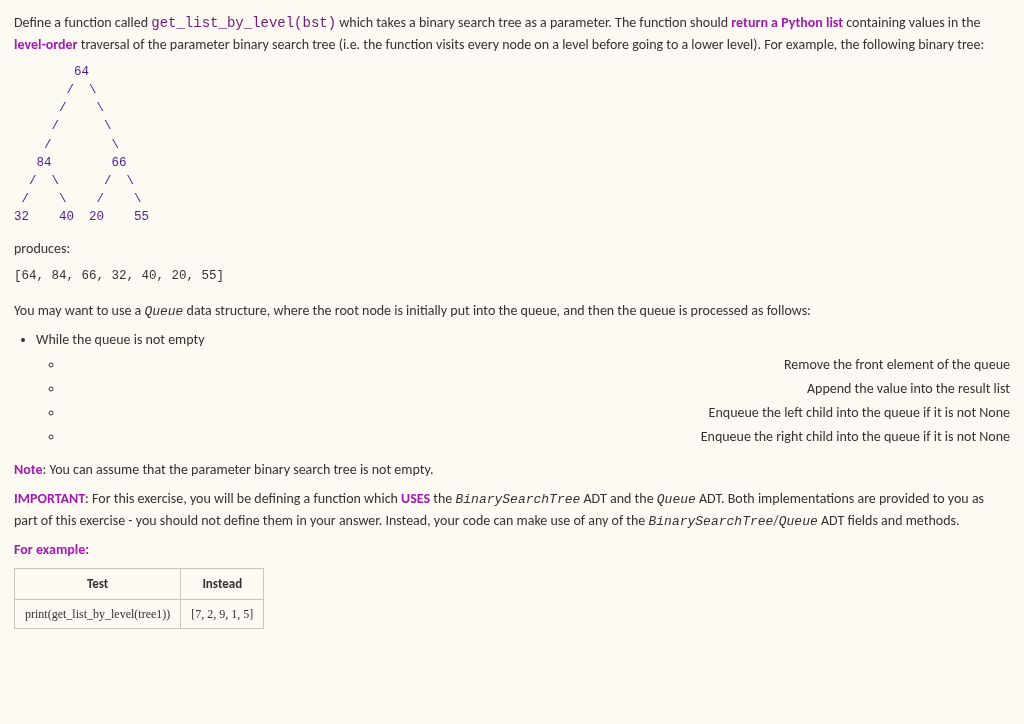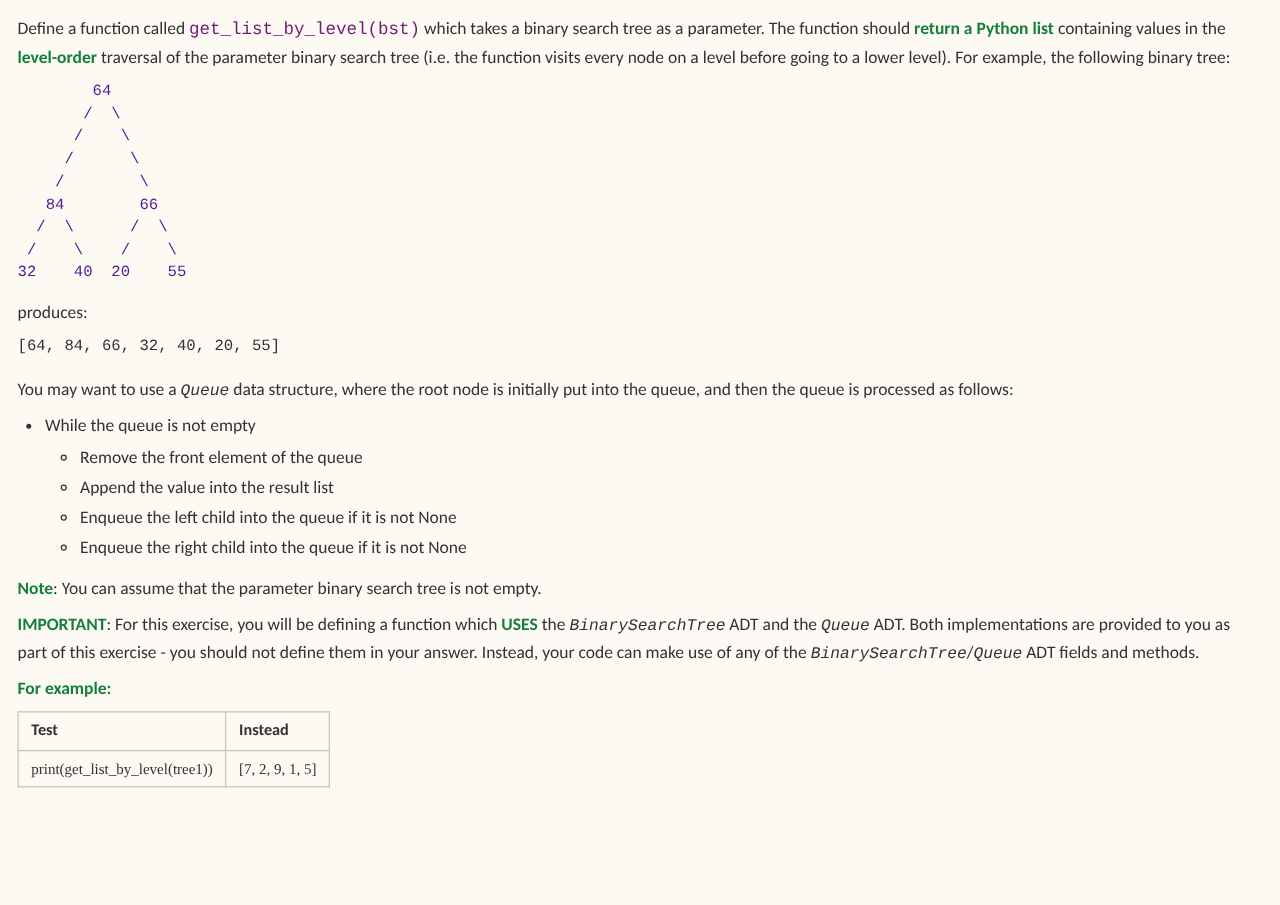--- a/index.html
+++ b/index.html
@@ -25,32 +25,32 @@
     white-space: pre;
     margin: 8px 0 12px 0;
     color: #4c1d95;
   }
   pre.output {
     font-family: "Courier New", Courier, monospace;
     font-size: 12.5px;
     margin: 4px 0 14px 0;
   }
   ul { margin: 6px 0 12px 22px; padding: 0; }
-  ul ul { margin: 4px 0 4px 28px; list-style-type: circle; }
+  ul ul { margin: 4px 0 4px 28px; list-style-type: circle; text-align: right; }
   li { margin: 3px 0; }
   ul.outer { list-style-type: disc; }
-  b { font-weight: bold; color: #15803d; }
+  b { font-weight: bold; color: #a21caf; }
   table.example {
     border-collapse: collapse;
     margin-top: 6px;
   }
   table.example th, table.example td {
     border: 1px solid #c9c4bb;
     padding: 5px 10px;
-    text-align: left;
+    text-align: center;
     font-size: 13px;
   }
   table.example th { font-weight: bold; background: #fdf9f3; }
   table.example td { font-family: Liberation Serif, serif; font-size: 12px; }
 </style>
 </head>
 <body>
 
 <p>
   <span>Define a function called </span><span class="fn">get_list_by_level(bst)</span><span> which takes a binary search tree as a parameter. The function should </span><b>return a Python list</b><span> containing values in the </span><b>level-order</b><span> traversal of the parameter binary search tree (i.e. the function visits every node on a level before going to a lower level). For example, the following binary tree:</span>

